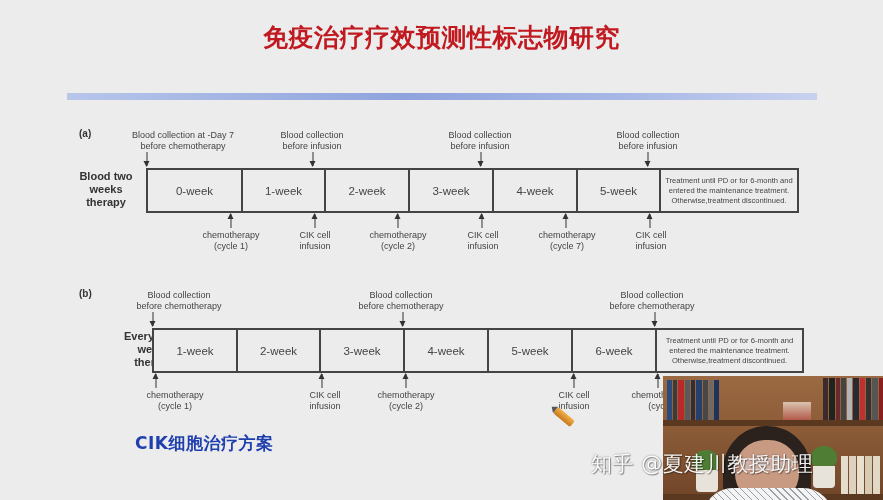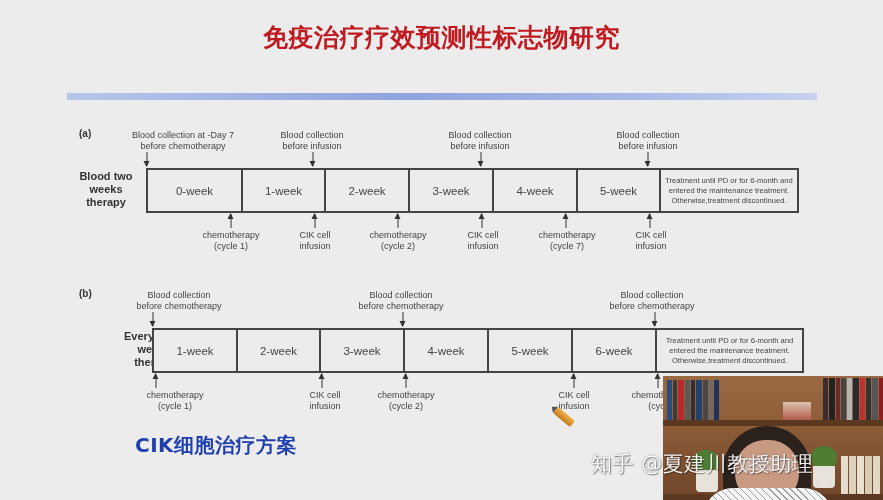--- a/index.html
+++ b/index.html
@@ -16,21 +16,21 @@
 
   .timeline { position: absolute; height: 45px; border: 2px solid #444; display: flex; background: #ececec; }
   .cell { height: 100%; border-right: 2px solid #444; display: flex; align-items: center; justify-content: center; font-size: 11.5px; color: #444; }
   .cell.last { border-right: none; font-size: 7.6px; text-align: center; line-height: 10px; flex-direction: column; color: #444; padding: 0 2px; }
 
   .ann { position: absolute; font-size: 9px; color: #444; text-align: center; line-height: 11px; white-space: nowrap; transform: translateX(-50%); }
   .arrow-down, .arrow-up { position: absolute; width: 1px; background: #333; transform: translateX(-50%); }
   .arrow-down::after { content: ""; position: absolute; left: -3px; bottom: -1px; border-left: 3.5px solid transparent; border-right: 3.5px solid transparent; border-top: 6px solid #333; }
   .arrow-up::before { content: ""; position: absolute; left: -3px; top: -1px; border-left: 3.5px solid transparent; border-right: 3.5px solid transparent; border-bottom: 6px solid #333; }
 
-  .subtitle { position: absolute; left: 135px; top: 432px; font-family: "DejaVu Sans", sans-serif; font-weight: bold; color: #1f3fae; font-size: 20px; letter-spacing: 0.5px; }
+  .subtitle { position: absolute; left: 135px; top: 432px; font-family: "DejaVu Sans", sans-serif; font-weight: bold; color: #1f3fae; font-size: 17px; letter-spacing: 0.5px; }
 
   .pencil { position: absolute; left: 553px; top: 413px; width: 22px; height: 8px; background: linear-gradient(180deg, #f2b14a, #c7781a); transform: rotate(40deg); border-radius: 2px; }
   .pencil::before { content: ""; position: absolute; left: -5px; top: 0; border-top: 4px solid transparent; border-bottom: 4px solid transparent; border-right: 5px solid #555; }
 
   .webcam { position: absolute; left: 663px; top: 376px; width: 220px; height: 124px; overflow: hidden; background: #8a5a36; }
   .shelf-bg { position: absolute; inset: 0; background: linear-gradient(180deg, #9b6a43 0%, #8d5d38 40%, #6f4428 100%); }
   .shelf-board { position: absolute; left: 0; width: 100%; height: 6px; background: #5b3820; }
   .books { position: absolute; display: flex; gap: 1px; }
   .book { height: 100%; }
   .plant { position: absolute; width: 26px; height: 22px; border-radius: 50% 50% 40% 40%; background: #4f7d34; }

